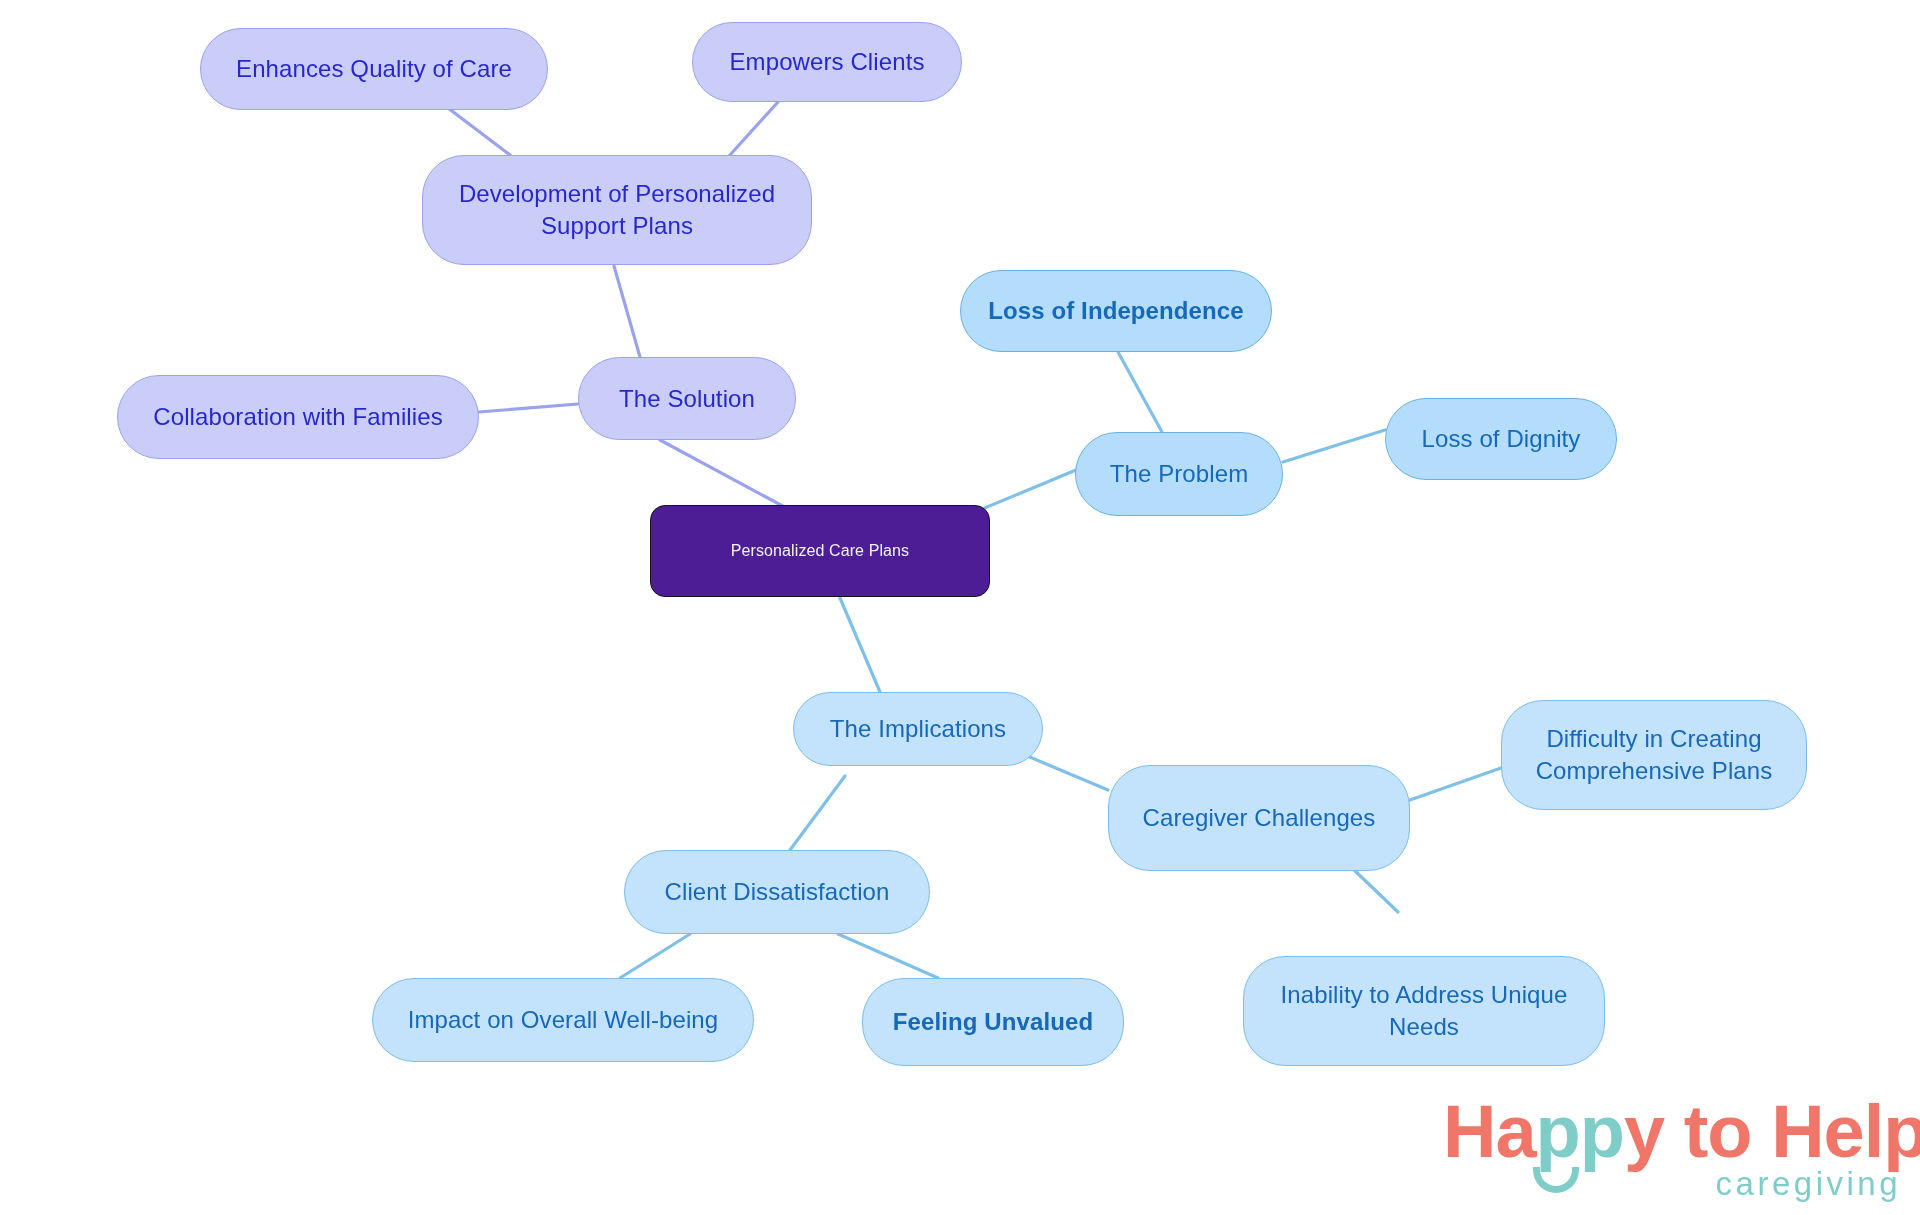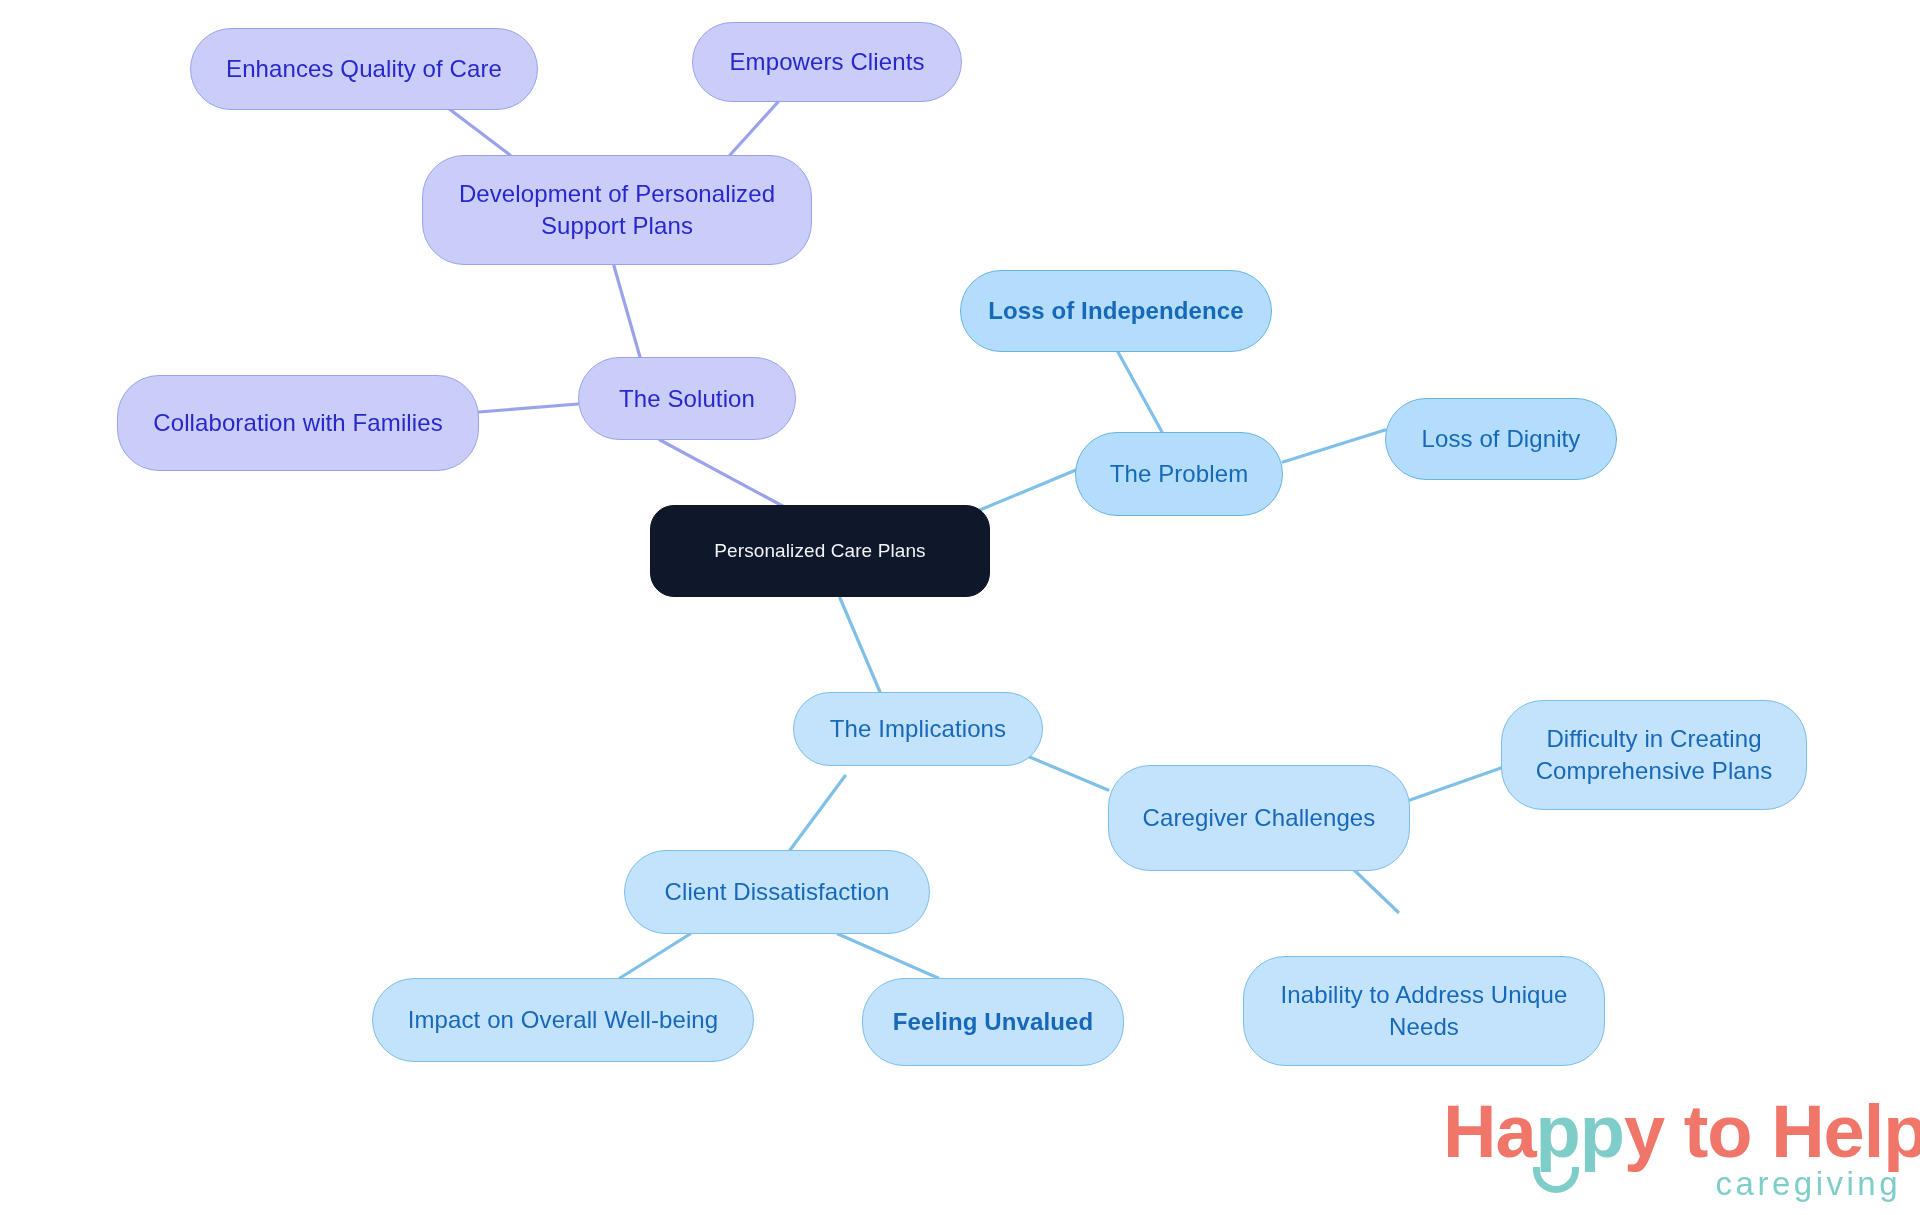--- a/index.html
+++ b/index.html
@@ -42,25 +42,25 @@
     border-radius: 42px;
     border-style: solid;
     border-width: 1.6px;
     padding: 0 18px;
     line-height: 1.32;
     letter-spacing: 0.1px;
     white-space: pre-line;
   }
 
   .node.root {
-    background: #0f172a;
+    background: #4c1d95;
     border-color: #0f1420;
     color: #f2f4f8;
-    font-size: 19px;
-    border-radius: 24px;
+    font-size: 16px;
+    border-radius: 15px;
   }
 
   .node.purple {
     background: #c9cdf8;
     border-color: #9aa2ec;
     color: #2727cc;
     font-size: 24px;
   }
 
   .node.blue {
@@ -141,23 +141,23 @@
       <line x1="1330" y1="847" x2="1398" y2="912" stroke="#7fc0e8" stroke-width="3.2" stroke-linecap="round"></line>
       <line x1="690" y1="934" x2="620" y2="978" stroke="#7fc0e8" stroke-width="3.2" stroke-linecap="round"></line>
       <line x1="838" y1="934" x2="938" y2="978" stroke="#7fc0e8" stroke-width="3.2" stroke-linecap="round"></line>
     </svg>
 
   <div id="node-layer">
       <div class="node root" style="left: 650px; top: 505px; width: 340px; height: 92px;"><span>Personalized Care Plans</span></div>
       <div class="node purple" style="left: 578px; top: 357px; width: 218px; height: 83px;"><span>The Solution</span></div>
       <div class="node purple" style="left: 422px; top: 155px; width: 390px; height: 110px;"><span>Development of Personalized
 Support Plans</span></div>
-      <div class="node purple" style="left: 190px; top: 28px; width: 348px; height: 82px;"><span>Enhances Quality of Care</span></div>
+      <div class="node purple" style="left: 200px; top: 28px; width: 348px; height: 82px;"><span>Enhances Quality of Care</span></div>
       <div class="node purple" style="left: 692px; top: 22px; width: 270px; height: 80px; text-align: right;"><span>Empowers Clients</span></div>
-      <div class="node purple" style="left: 117px; top: 375px; width: 362px; height: 96px;"><span>Collaboration with Families</span></div>
+      <div class="node purple" style="left: 117px; top: 375px; width: 362px; height: 84px;"><span>Collaboration with Families</span></div>
       <div class="node blue" style="left: 1075px; top: 432px; width: 208px; height: 84px;"><span>The Problem</span></div>
       <div class="node blue" style="left: 960px; top: 270px; width: 312px; height: 82px; font-weight: bold;"><span>Loss of Independence</span></div>
       <div class="node blue" style="left: 1385px; top: 398px; width: 232px; height: 82px;"><span>Loss of Dignity</span></div>
       <div class="node blue-pale" style="left: 793px; top: 692px; width: 250px; height: 74px;"><span>The Implications</span></div>
       <div class="node blue-pale" style="left: 1108px; top: 765px; width: 302px; height: 106px;"><span>Caregiver Challenges</span></div>
       <div class="node blue-pale" style="left: 624px; top: 850px; width: 306px; height: 84px;"><span>Client Dissatisfaction</span></div>
       <div class="node blue-pale" style="left: 1501px; top: 700px; width: 306px; height: 110px;"><span>Difficulty in Creating
 Comprehensive Plans</span></div>
       <div class="node blue-pale" style="left: 1243px; top: 912px; width: 362px; height: 110px; margin-top: 44px;"><span>Inability to Address Unique
 Needs</span></div>

